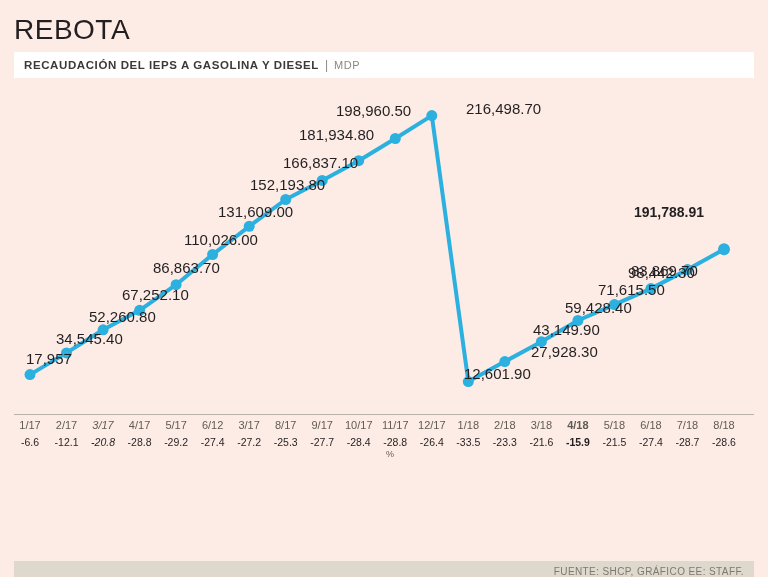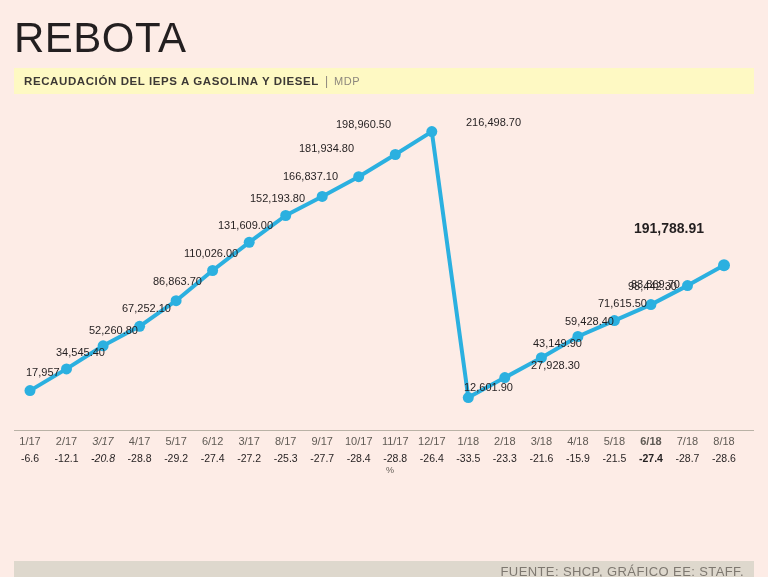--- a/index.html
+++ b/index.html
@@ -14,36 +14,36 @@
     overflow: hidden;
   }
   .page {
     position: relative;
     width: 768px;
     height: 577px;
     box-sizing: border-box;
     padding: 0 14px;
   }
   .headline {
-    font-size: 42px;
+    font-size: 28px;
     font-weight: normal;
     letter-spacing: 0.5px;
     color: #231f20;
     margin: 14px 0 6px 0;
     font-family: "Liberation Sans", sans-serif;
   }
   .standfirst {
     font-size: 13.5px;
     line-height: 19px;
     color: #231f20;
     max-width: 740px;
     margin-bottom: 14px;
   }
   .band {
-    background: #fef9c3;
+    background: #ffffff;
     height: 26px;
     display: flex;
     align-items: center;
     padding: 0 10px;
     margin-bottom: 6px;
   }
   .band-title {
     font-size: 11.5px;
     font-weight: bold;
     letter-spacing: 0.6px;
@@ -64,21 +64,21 @@
     width: 740px;
     height: 330px;
   }
   svg.plot {
     position: absolute;
     left: 0;
     top: 0;
   }
   .dlabel {
     position: absolute;
-    font-size: 11px;
+    font-size: 15px;
     color: #231f20;
     white-space: nowrap;
   }
   .dlabel.bold {
     font-weight: bold;
     font-size: 14px;
   }
   .axis {
     position: relative;
     width: 740px;
@@ -115,21 +115,21 @@
     bottom: 10px;
     background: #ded8cd;
     height: 20px;
     display: flex;
     align-items: center;
     justify-content: flex-end;
     padding-right: 10px;
     box-sizing: border-box;
   }
   .source-text {
-    font-size: 13px;
+    font-size: 10px;
     letter-spacing: 0.4px;
     color: #7e7870;
   }
 </style>
 </head>
 <body>
 
 <div class="page">
 
   <h1 class="headline">REBOTA</h1>
@@ -244,29 +244,29 @@
         <div class="pct">-33.5</div>
       </div>
       <div class="axis-col" style="left: 490.842px;">
         <div class="per">2/18</div>
         <div class="pct">-23.3</div>
       </div>
       <div class="axis-col" style="left: 527.368px;">
         <div class="per">3/18</div>
         <div class="pct">-21.6</div>
       </div>
-      <div class="axis-col" style="left: 563.895px;">
+      <div class="axis-col" style="left: 563.895px; font-weight: bold;">
         <div class="per">4/18</div>
         <div class="pct">-15.9</div>
       </div>
       <div class="axis-col" style="left: 600.421px;">
         <div class="per">5/18</div>
         <div class="pct">-21.5</div>
       </div>
-      <div class="axis-col" style="left: 636.947px; font-weight: bold;">
+      <div class="axis-col" style="left: 636.947px;">
         <div class="per">6/18</div>
         <div class="pct">-27.4</div>
       </div>
       <div class="axis-col" style="left: 673.474px;">
         <div class="per">7/18</div>
         <div class="pct">-28.7</div>
       </div>
       <div class="axis-col" style="left: 710px;">
         <div class="per">8/18</div>
         <div class="pct">-28.6</div>

